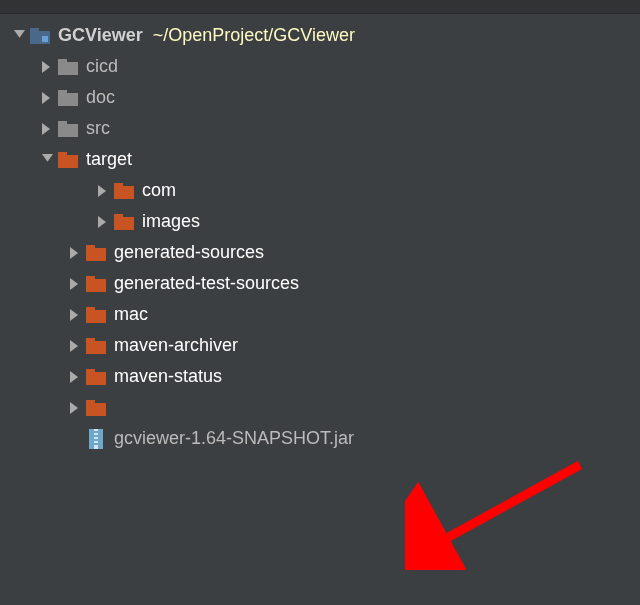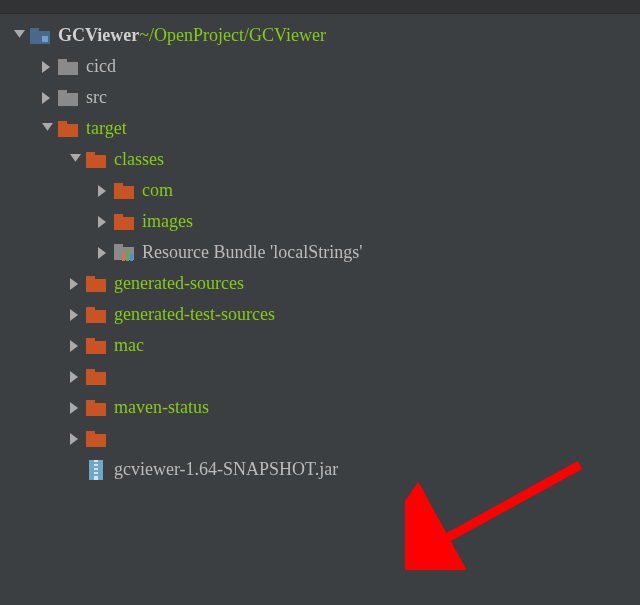--- a/index.html
+++ b/index.html
@@ -47,25 +47,24 @@
     width: 24px;
     height: 20px;
     display: inline-flex;
     align-items: center;
     justify-content: center;
     margin-right: 6px;
     flex-shrink: 0;
   }
   .label {
     color: #bbbbbb;
-    font-family: Liberation Serif, serif;
   }
   .label.bold { font-weight: 700; color: #d0d0d0; }
-  .label.dim  { color: #84cc16; }
-  .label.orange { color: #84cc16; text-align: right; }
+  .label.dim  { color: #fef9c3; margin-left: 10px; }
+  .label.orange { color: #ffffff; text-align: right; }
   svg { display: block; }
   .arrow-annotation {
     position: absolute;
     pointer-events: none;
   }
 </style>
 </head>
 <body>
 
 <div class="header"></div>
@@ -101,68 +100,68 @@
     <span class="folder-icon">
       <svg width="20" height="16" viewBox="0 0 20 16">
           <rect x="0" y="3" width="20" height="13" fill="#8a8a8a"></rect>
           <rect x="0" y="0" width="9" height="4" fill="#8a8a8a"></rect>
         </svg>
     </span>
     <span class="label">cicd</span>
   </div>
 
 
-
   <div class="row">
     <span class="indent" style="width:28px"></span>
     <span class="arrow">
       <svg width="10" height="12" viewBox="0 0 10 12">
           <polygon points="0,0 8,6 0,12" fill="#aaaaaa"></polygon>
         </svg>
     </span>
     <span class="folder-icon">
       <svg width="20" height="16" viewBox="0 0 20 16">
           <rect x="0" y="3" width="20" height="13" fill="#8a8a8a"></rect>
           <rect x="0" y="0" width="9" height="4" fill="#8a8a8a"></rect>
         </svg>
     </span>
+    <span class="label">doc</span>
+  </div>
+
+  <div class="row">
+    <span class="indent" style="width:28px"></span>
+    <span class="arrow">
+      <svg width="10" height="12" viewBox="0 0 10 12">
+          <polygon points="0,0 8,6 0,12" fill="#aaaaaa"></polygon>
+        </svg>
+    </span>
+    <span class="folder-icon">
+      <svg width="20" height="16" viewBox="0 0 20 16">
+          <rect x="0" y="3" width="20" height="13" fill="#8a8a8a"></rect>
+          <rect x="0" y="0" width="9" height="4" fill="#8a8a8a"></rect>
+        </svg>
+    </span>
     <span class="label">src</span>
   </div>
 
   <div class="row">
     <span class="indent" style="width:28px"></span>
     <span class="arrow">
       <svg width="11" height="11" viewBox="0 0 10 10">
           <polygon points="0,0 10,0 5,7" fill="#aaaaaa"></polygon>
         </svg>
     </span>
     <span class="folder-icon">
       <svg width="20" height="16" viewBox="0 0 20 16">
           <rect x="0" y="3" width="20" height="13" fill="#c75422"></rect>
           <rect x="0" y="0" width="9" height="4" fill="#c75422"></rect>
         </svg>
     </span>
     <span class="label orange">target</span>
   </div>
 
-  <div class="row">
-    <span class="indent" style="width:56px"></span>
-    <span class="arrow">
-      <svg width="11" height="11" viewBox="0 0 10 10">
-          <polygon points="0,0 10,0 5,7" fill="#aaaaaa"></polygon>
-        </svg>
-    </span>
-    <span class="folder-icon">
-      <svg width="20" height="16" viewBox="0 0 20 16">
-          <rect x="0" y="3" width="20" height="13" fill="#c75422"></rect>
-          <rect x="0" y="0" width="9" height="4" fill="#c75422"></rect>
-        </svg>
-    </span>
-    <span class="label orange">classes</span>
-  </div>
 
   <div class="row">
     <span class="indent" style="width:84px"></span>
     <span class="arrow">
       <svg width="10" height="12" viewBox="0 0 10 12">
           <polygon points="0,0 8,6 0,12" fill="#aaaaaa"></polygon>
         </svg>
     </span>
     <span class="folder-icon">
       <svg width="20" height="16" viewBox="0 0 20 16">
@@ -181,38 +180,20 @@
     </span>
     <span class="folder-icon">
       <svg width="20" height="16" viewBox="0 0 20 16">
           <rect x="0" y="3" width="20" height="13" fill="#c75422"></rect>
           <rect x="0" y="0" width="9" height="4" fill="#c75422"></rect>
         </svg>
     </span>
     <span class="label orange">images</span>
   </div>
 
-  <div class="row">
-    <span class="indent" style="width:84px"></span>
-    <span class="arrow">
-      <svg width="10" height="12" viewBox="0 0 10 12">
-          <polygon points="0,0 8,6 0,12" fill="#aaaaaa"></polygon>
-        </svg>
-    </span>
-    <span class="bundle-icon">
-      <svg width="20" height="18" viewBox="0 0 20 18">
-        <rect x="0" y="3" width="20" height="13" fill="#8a8a8a"></rect>
-          <rect x="0" y="0" width="9" height="4" fill="#8a8a8a"></rect>
-        <rect x="8" y="8" width="3" height="9" fill="#e06c4c"></rect>
-        <rect x="12" y="6" width="3" height="11" fill="#5fa65f"></rect>
-        <rect x="16" y="10" width="3" height="7" fill="#4a90d9"></rect>
-      </svg>
-    </span>
-    <span class="label">Resource Bundle 'localStrings'</span>
-  </div>
 
   <div class="row">
     <span class="indent" style="width:56px"></span>
     <span class="arrow">
       <svg width="10" height="12" viewBox="0 0 10 12">
           <polygon points="0,0 8,6 0,12" fill="#aaaaaa"></polygon>
         </svg>
     </span>
     <span class="folder-icon">
       <svg width="20" height="16" viewBox="0 0 20 16">
@@ -258,20 +239,21 @@
       <svg width="10" height="12" viewBox="0 0 10 12">
           <polygon points="0,0 8,6 0,12" fill="#aaaaaa"></polygon>
         </svg>
     </span>
     <span class="folder-icon">
       <svg width="20" height="16" viewBox="0 0 20 16">
           <rect x="0" y="3" width="20" height="13" fill="#c75422"></rect>
           <rect x="0" y="0" width="9" height="4" fill="#c75422"></rect>
         </svg>
     </span>
+    <span class="label orange">maven-archiver</span>
   </div>
   <div class="row">
     <span class="indent" style="width:56px"></span>
     <span class="arrow">
       <svg width="10" height="12" viewBox="0 0 10 12">
           <polygon points="0,0 8,6 0,12" fill="#aaaaaa"></polygon>
         </svg>
     </span>
     <span class="folder-icon">
       <svg width="20" height="16" viewBox="0 0 20 16">

